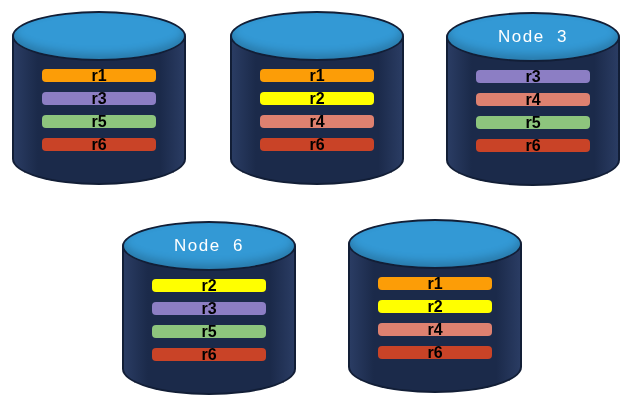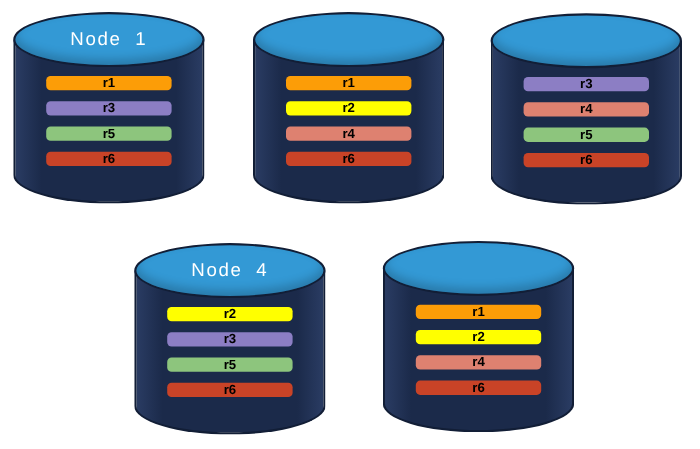--- a/index.html
+++ b/index.html
@@ -59,65 +59,65 @@
     left: 50%;
     transform: translateX(-50%);
     z-index: 4;
   }
   .bar {
     width: 114px;
     height: 13px;
     margin-bottom: 10px;
     border-radius: 4px;
     text-align: center;
-    font-size: 12px;
+    font-size: 16px;
     font-weight: bold;
     line-height: 13px;
     color: #000000;
   }
 </style>
 </head>
 <body>
 
 <div class="canvas">
     <div class="node">
     <div class="cyl-body" style="background: linear-gradient(90deg, rgb(42, 60, 99) 0%, rgb(27, 42, 74) 14%, rgb(27, 42, 74) 86%, rgb(42, 60, 99) 100%); border-color: rgb(18, 30, 54);"></div>
     <div class="cyl-top" style="background: rgb(51, 153, 213); border-color: rgb(18, 30, 54);"></div>
-    <div class="node-title" style="color: rgb(255, 255, 255);">Node  1</div>
     <div class="replica-list">
         <div class="bar" style="background: rgb(252, 157, 7); color: rgb(0, 0, 0);">r1</div>
         <div class="bar" style="background: rgb(140, 126, 196); color: rgb(0, 0, 0);">r3</div>
         <div class="bar" style="background: rgb(141, 197, 125); color: rgb(0, 0, 0);">r5</div>
         <div class="bar" style="background: rgb(201, 67, 39); color: rgb(0, 0, 0);">r6</div>
       </div>
   </div>
     <div class="node">
     <div class="cyl-body" style="background: linear-gradient(90deg, rgb(42, 60, 99) 0%, rgb(27, 42, 74) 14%, rgb(27, 42, 74) 86%, rgb(42, 60, 99) 100%); border-color: rgb(18, 30, 54);"></div>
     <div class="cyl-top" style="background: rgb(51, 153, 213); border-color: rgb(18, 30, 54);"></div>
     <div class="replica-list">
         <div class="bar" style="background: rgb(252, 157, 7); color: rgb(0, 0, 0);">r1</div>
         <div class="bar" style="background: rgb(255, 255, 0); color: rgb(0, 0, 0);">r2</div>
         <div class="bar" style="background: rgb(222, 129, 112); color: rgb(0, 0, 0);">r4</div>
         <div class="bar" style="background: rgb(201, 67, 39); color: rgb(0, 0, 0);">r6</div>
       </div>
   </div>
     <div class="node">
     <div class="cyl-body" style="background: linear-gradient(90deg, rgb(42, 60, 99) 0%, rgb(27, 42, 74) 14%, rgb(27, 42, 74) 86%, rgb(42, 60, 99) 100%); border-color: rgb(18, 30, 54);"></div>
     <div class="cyl-top" style="background: rgb(51, 153, 213); border-color: rgb(18, 30, 54);"></div>
+    <div class="node-title" style="color: rgb(255, 255, 255);">Node  3</div>
     <div class="replica-list">
         <div class="bar" style="background: rgb(140, 126, 196); color: rgb(0, 0, 0);">r3</div>
         <div class="bar" style="background: rgb(222, 129, 112); color: rgb(0, 0, 0);">r4</div>
         <div class="bar" style="background: rgb(141, 197, 125); color: rgb(0, 0, 0);">r5</div>
         <div class="bar" style="background: rgb(201, 67, 39); color: rgb(0, 0, 0);">r6</div>
       </div>
   </div>
     <div class="node">
     <div class="cyl-body" style="background: linear-gradient(90deg, rgb(42, 60, 99) 0%, rgb(27, 42, 74) 14%, rgb(27, 42, 74) 86%, rgb(42, 60, 99) 100%); border-color: rgb(18, 30, 54);"></div>
     <div class="cyl-top" style="background: rgb(51, 153, 213); border-color: rgb(18, 30, 54);"></div>
-    <div class="node-title" style="color: rgb(255, 255, 255);">Node  4</div>
+    <div class="node-title" style="color: rgb(255, 255, 255);">Node  6</div>
     <div class="replica-list">
         <div class="bar" style="background: rgb(255, 255, 0); color: rgb(0, 0, 0);">r2</div>
         <div class="bar" style="background: rgb(140, 126, 196); color: rgb(0, 0, 0);">r3</div>
         <div class="bar" style="background: rgb(141, 197, 125); color: rgb(0, 0, 0);">r5</div>
         <div class="bar" style="background: rgb(201, 67, 39); color: rgb(0, 0, 0);">r6</div>
       </div>
   </div>
     <div class="node">
     <div class="cyl-body" style="background: linear-gradient(90deg, rgb(42, 60, 99) 0%, rgb(27, 42, 74) 14%, rgb(27, 42, 74) 86%, rgb(42, 60, 99) 100%); border-color: rgb(18, 30, 54);"></div>
     <div class="cyl-top" style="background: rgb(51, 153, 213); border-color: rgb(18, 30, 54);"></div>

